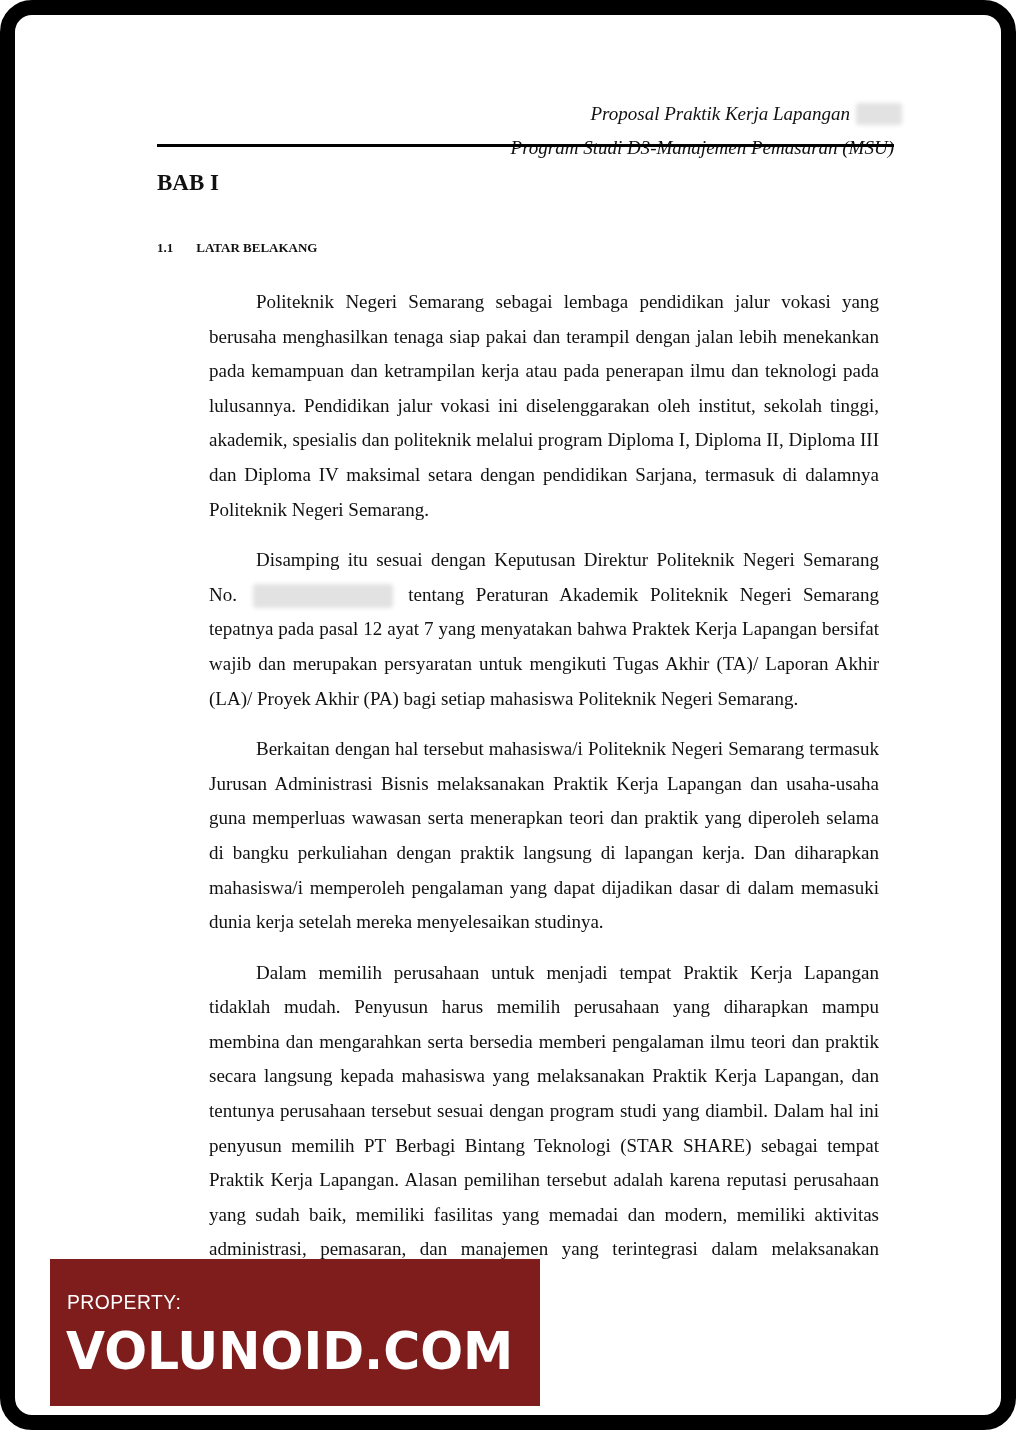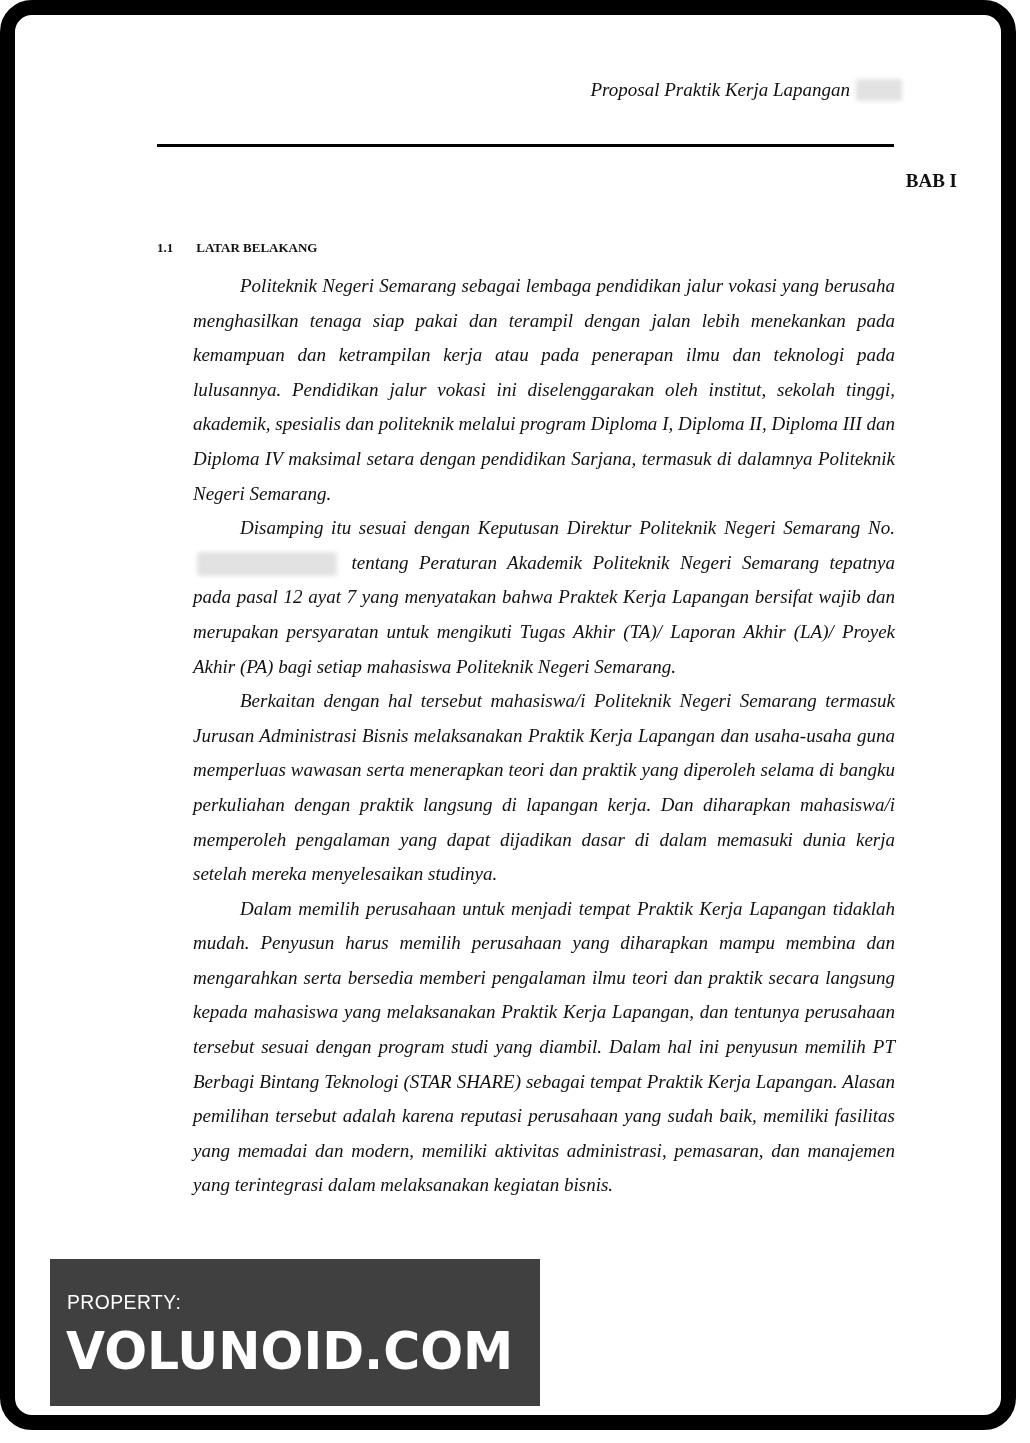--- a/index.html
+++ b/index.html
@@ -14,50 +14,50 @@
   }
   .page {
     position: absolute; left: 0; top: 0; width: 1030px; height: 1443px;
     font-family: "Liberation Serif", "DejaVu Serif", serif;
     color: #111111;
   }
   .header {
     position: absolute; right: 136px; top: 73px;
     text-align: right; font-style: italic; font-size: 19px; line-height: 34px;
   }
-  .header .line1 { display: flex; justify-content: flex-end; align-items: center; }
+  .header .line1 { display: flex; justify-content: flex-end; align-items: center; margin-top: 24px; }
   .redact {
     display: inline-block; background: #e2e2e2; filter: blur(2px);
     border-radius: 3px;
   }
   .redact.hdr { width: 46px; height: 22px; margin-left: 6px; margin-right: -8px; }
   .rule {
     position: absolute; left: 157px; top: 144px; width: 737px; height: 3px;
     background: #000000;
   }
   .chap {
-    position: absolute; left: 157px; width: 800px; text-align: right;
-    font-weight: bold; font-size: 19px;
+    position: absolute; left: 157px; width: 800px; text-align: left;
+    font-weight: bold; font-size: 23px;
   }
   .chap.n { top: 170px; }
   .chap.t { top: 205px; }
   .sec {
     position: absolute; left: 157px; top: 240px;
     font-weight: bold; font-size: 13px;
   }
   .sec .num { display: inline-block; width: 36px; }
   .body {
     position: absolute; left: 193px; top: 269px; width: 702px;
     font-size: 19px; line-height: 34.6px; text-align: justify;
   }
-  .body p { margin: 0; text-indent: 47px; font-style: italic; }
+  .body p { margin: 16px; text-indent: 47px; }
   .redact.no { width: 140px; height: 24px; vertical-align: middle; margin: 0 4px; }
   .watermark {
     position: absolute; left: 50px; top: 1259px; width: 490px; height: 147px;
-    background: #404040; color: #ffffff;
+    background: #7f1d1d; color: #ffffff;
     font-family: "DejaVu Sans", "Liberation Sans", sans-serif;
   }
   .watermark .label {
     position: absolute; left: 17px; top: 31px; font-size: 21px; letter-spacing: 0.5px;
     font-family: "Liberation Sans", sans-serif; transform: scaleX(0.92); transform-origin: left;
   }
   .watermark .brand {
     position: absolute; left: 16px; top: 62px; font-size: 52px; font-weight: bold;
     letter-spacing: 0px; font-family: "DejaVu Sans", sans-serif;
     transform: scaleX(0.97); transform-origin: left;
@@ -68,20 +68,21 @@
 
 <div class="frame"></div>
 
 <div class="page">
 
   <div class="header">
     <div class="line1">
       <span>Proposal Praktik Kerja Lapangan</span>
       <span class="redact hdr"></span>
     </div>
+    <div>Program Studi D3-Manajemen Pemasaran (MSU)</div>
   </div>
 
   <div class="rule"></div>
 
   <div class="chap n">BAB I</div>
 
   <div class="sec">
     <span class="num">1.1</span>
     <span>LATAR BELAKANG</span>
   </div>

